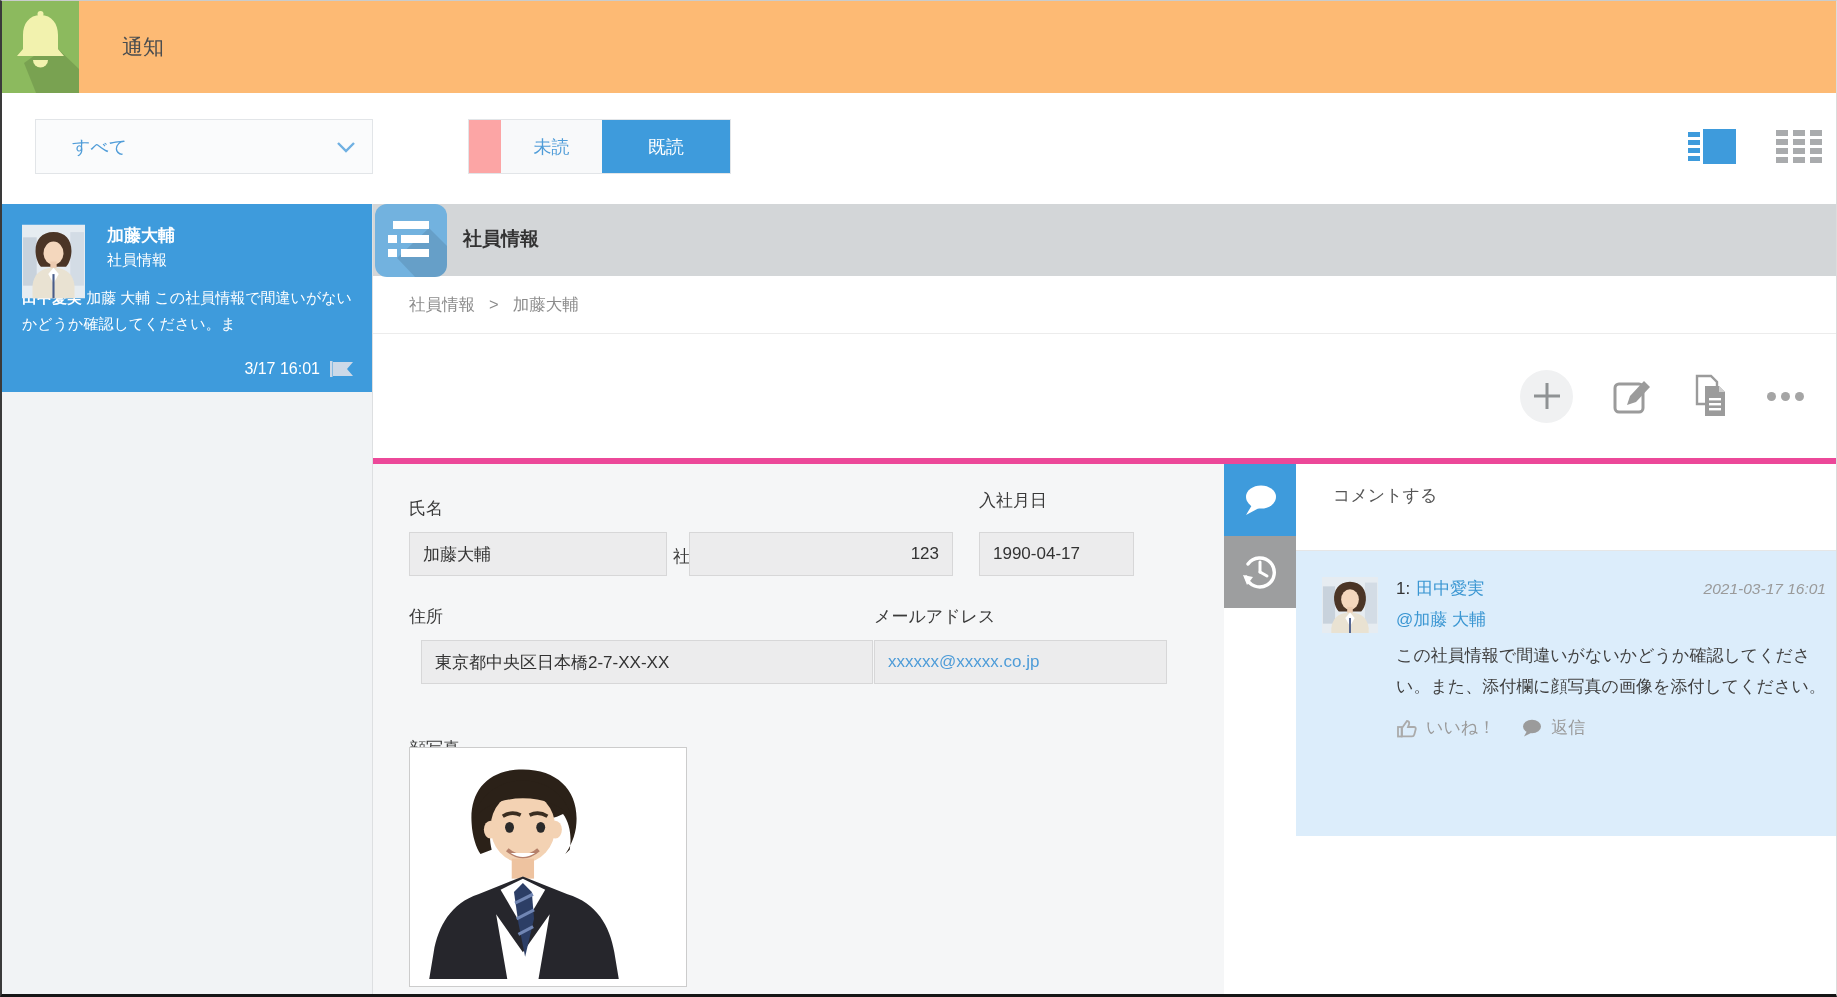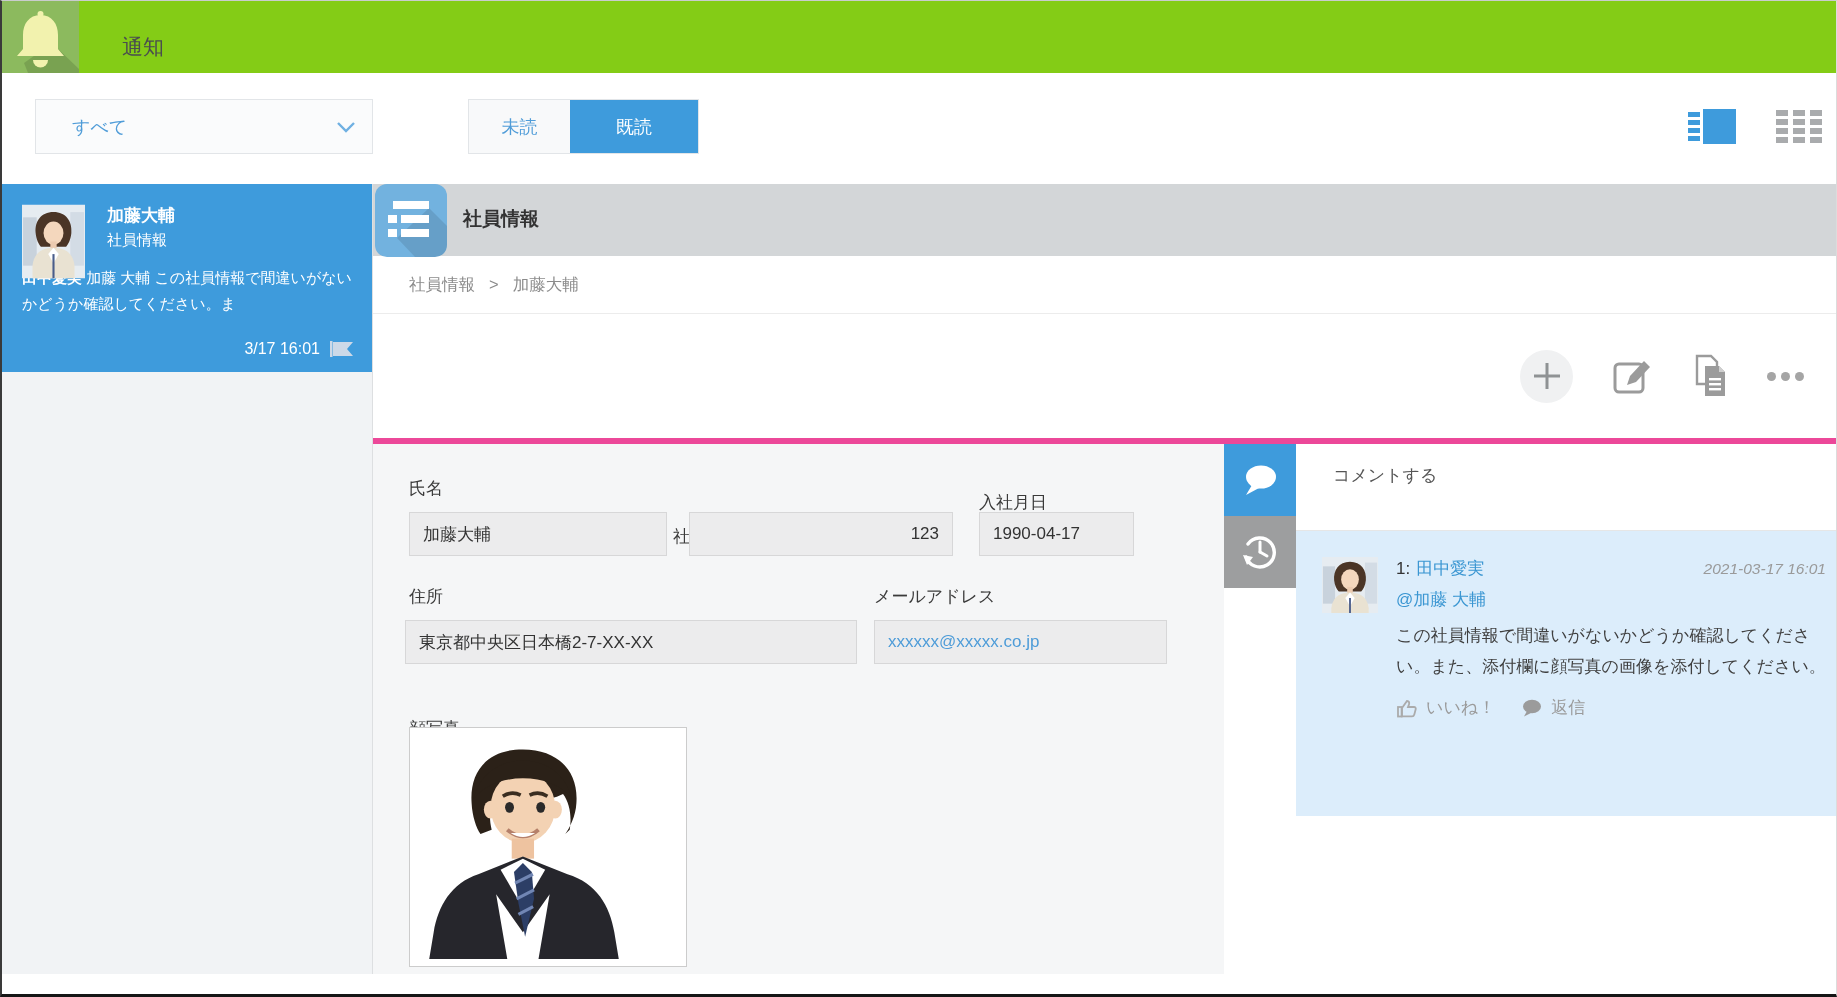--- a/index.html
+++ b/index.html
@@ -4,30 +4,30 @@
 <style>
   * { margin:0; padding:0; box-sizing:border-box; }
   body { font-family:"Liberation Sans", sans-serif; background:#fff; }
   #screen{
     position:relative; width:1837px; height:997px; overflow:hidden; background:#fff;
     border-top:1px solid #c9cccd; border-right:1px solid #dcdcdc;
     border-left:2px solid #3a3a3a; border-bottom:3px solid #161616;
   }
 
   
-  .app-header{ position:relative; height:72px; background:#84cc16; }
+  .app-header{ position:relative; height:92px; background:#fdba74; }
   .bell-tile{ position:absolute; left:0; top:0; width:77px; height:92px; background:#8cba5e; cursor:pointer; overflow:hidden; }
   .app-header-title{ position:absolute; left:120px; top:32px; font-size:21px; color:#4a4d4f; }
 
   
   .filter-bar{ position:relative; height:111px; background:#fff; }
   .dropdown{ position:absolute; left:33px; top:26px; width:338px; height:55px; background:#fafbfc;
     border:1px solid #e2e5e8; display:flex; align-items:center; padding:0 16px 0 36px; cursor:pointer; }
   .dropdown-label{ flex:1; font-size:18px; color:#4f9cd8; }
-  .seg-group{ position:absolute; left:466px; top:26px; height:55px; display:flex; border:1px solid #e2e5e8; background:#fca5a5; }
+  .seg-group{ position:absolute; left:466px; top:26px; height:55px; display:flex; border:1px solid #e2e5e8; background:#fca5a5;padding-left:32px; }
   .seg-btn{ height:100%; display:flex; align-items:center; justify-content:center; font-size:18px; cursor:pointer; }
   .seg-btn.unread{ width:101px; color:#4f9cd8; background:#f8f9fa; }
   .seg-btn.read{ width:128px; color:#fff; background:#3e9bdc; }
   .view-toggles{ position:absolute; right:14px; top:26px; height:55px; display:flex; align-items:center; gap:40px; }
   .vt{ cursor:pointer; }
   .icon-listview{ display:flex; gap:3px; }
   .icon-listview .bars{ display:flex; flex-direction:column; gap:3px; justify-content:center; }
   .icon-listview .bars i{ display:block; width:12px; height:5px; background:#3e9bdc; }
   .icon-listview .pane{ width:33px; height:35px; background:#3e9bdc; }
   .icon-grid{ display:grid; grid-template-columns:repeat(3,12px); grid-auto-rows:6px; gap:3px 5px; }
@@ -234,25 +234,25 @@
 
       <div class="record-body">
 
         <div class="form-area">
           <div class="f-label" style="left:36px; top:33px;">氏名</div>
           <div class="f-box" style="left:36px; top:68px; width:258px;">加藤大輔</div>
 
           <div class="f-label" style="left:300px; top:33px;margin-top:48px;">社員番号</div>
           <div class="f-box right" style="left:316px; top:68px; width:264px;">123</div>
 
-          <div class="f-label" style="left:606px; top:47px;">入社月日</div>
+          <div class="f-label" style="left:606px; top:25px;">入社月日</div>
           <div class="f-box" style="left:606px; top:68px; width:155px;">1990-04-17</div>
 
           <div class="f-label" style="left:36px; top:141px;">住所</div>
-          <div class="f-box" style="left:32px; top:176px; width:452px;">東京都中央区日本橋2-7-XX-XX</div>
+          <div class="f-box" style="left:48px; top:176px; width:452px;">東京都中央区日本橋2-7-XX-XX</div>
 
           <div class="f-label" style="left:501px; top:141px;">メールアドレス</div>
           <div class="f-box link" style="left:501px; top:176px; width:293px;">xxxxxx@xxxxx.co.jp</div>
 
           <div class="f-label" style="left:36px; top:249px;margin-top:24px;">顔写真</div>
           <div class="photo-box">
             <div class="photo-img">
               <svg width="212" height="223" viewBox="0 0 95 100">
                 <rect width="95" height="100" fill="#ffffff"></rect>
                 <path d="M47 6 C31 6 23 16 24 30 C24.3 36 26 41 28 44 L33 42 C31 34 33 26 39 24 C47 30 57 30 65 26 C68 30 69 36 68 42 L66 44 C68 41 70.7 36 71 30 C72 16 63 6 47 6 Z" fill="#2b2118"></path>

